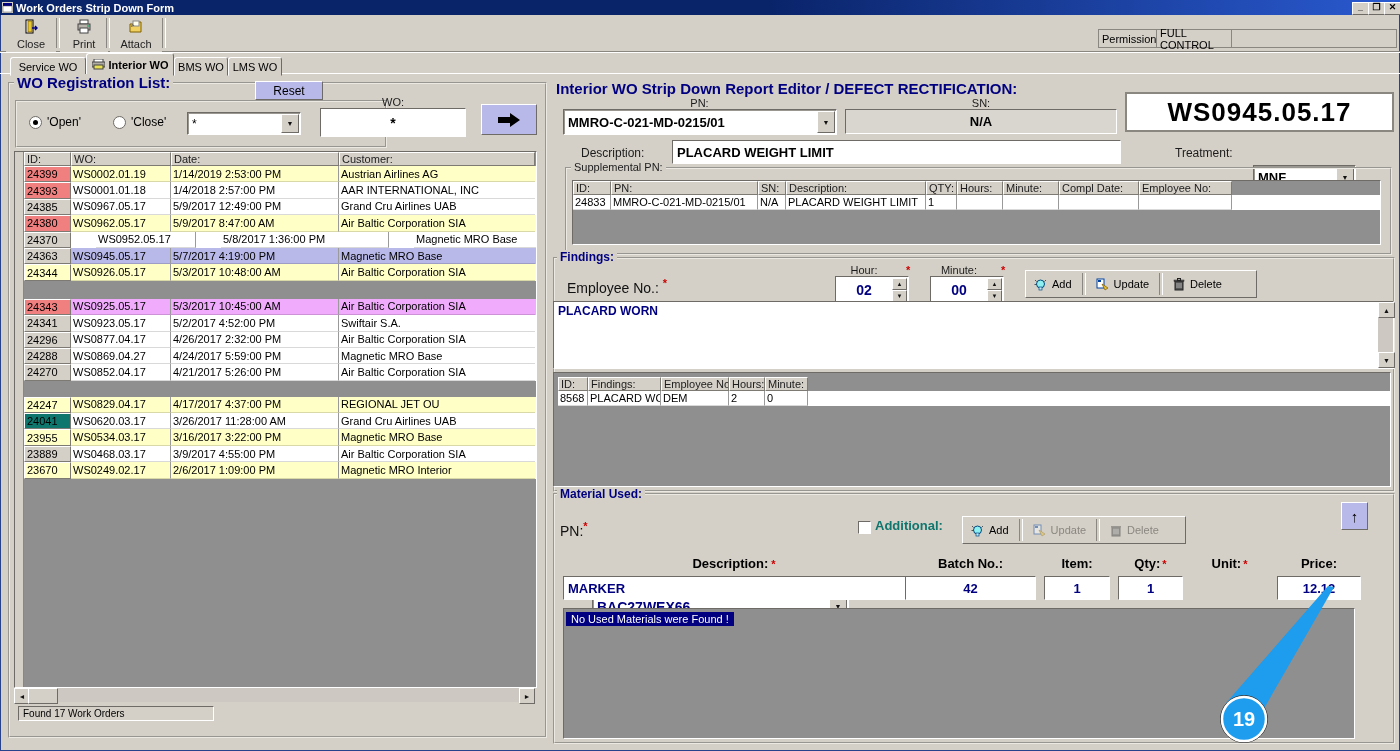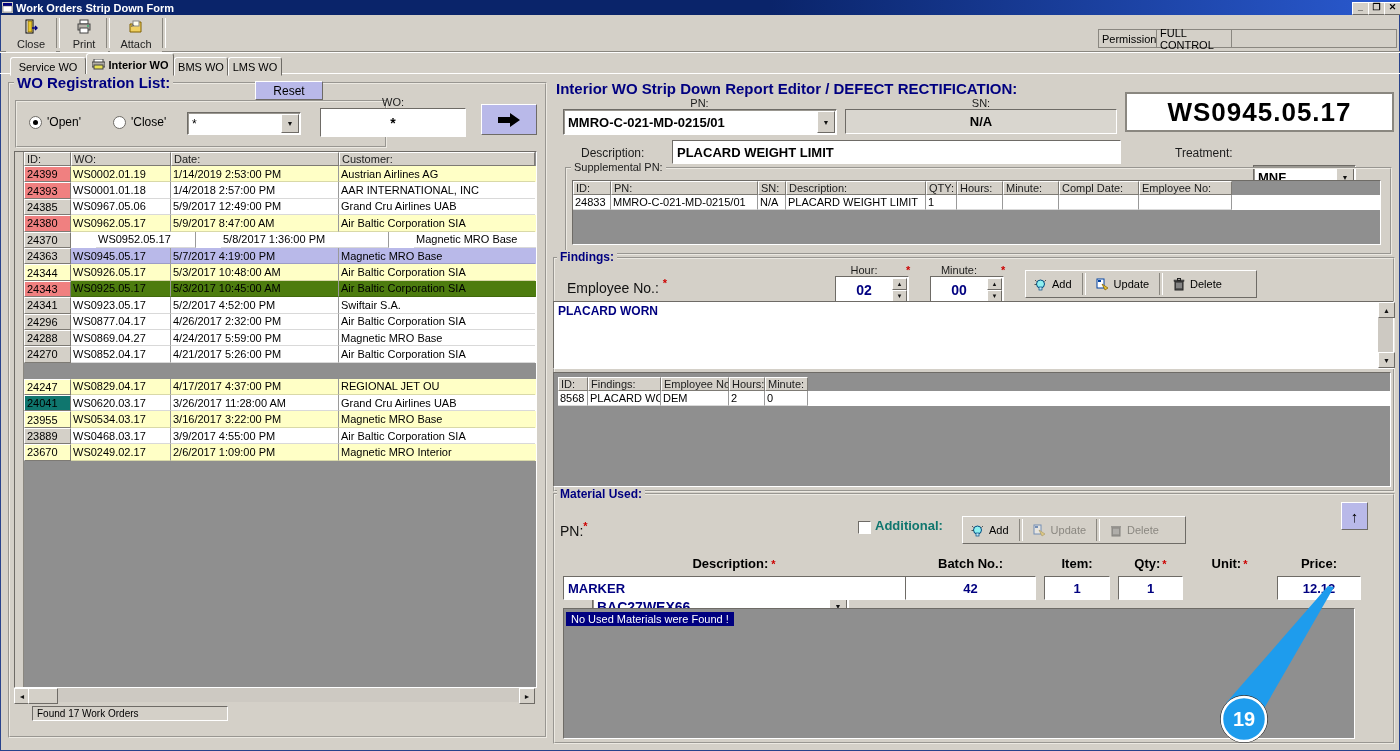--- a/index.html
+++ b/index.html
@@ -173,21 +173,21 @@
 
         <div class="trow" style="height: 16.4px; background: rgb(255, 255, 255);">
           <div class="dcell idcell" style="width: 47px; background: rgb(240, 128, 128);">24393</div>
           <div class="dcell" style="width:100px">WS0001.01.18</div>
           <div class="dcell" style="width:168px">1/4/2018 2:57:00 PM</div>
           <div class="dcell" style="width:196px;border-right:none">AAR INTERNATIONAL, INC</div>
         </div>
 
         <div class="trow" style="height: 16.4px; background: rgb(255, 255, 255);">
           <div class="dcell idcell" style="width: 47px; background: rgb(212, 208, 200);">24385</div>
-          <div class="dcell" style="width:100px">WS0967.05.06</div>
+          <div class="dcell" style="width:100px">WS0967.05.17</div>
           <div class="dcell" style="width:168px">5/9/2017 12:49:00 PM</div>
           <div class="dcell" style="width:196px;border-right:none">Grand Cru Airlines UAB</div>
         </div>
 
         <div class="trow" style="height: 16.4px; background: rgb(255, 255, 198);">
           <div class="dcell idcell" style="width: 47px; background: rgb(240, 128, 128);">24380</div>
           <div class="dcell" style="width:100px">WS0962.05.17</div>
           <div class="dcell" style="width:168px">5/9/2017 8:47:00 AM</div>
           <div class="dcell" style="width:196px;border-right:none">Air Baltic Corporation SIA</div>
         </div>
@@ -206,21 +206,21 @@
           <div class="dcell" style="width:196px;border-right:none">Magnetic MRO Base</div>
         </div>
 
         <div class="trow" style="height: 16.4px; background: rgb(255, 255, 198);">
           <div class="dcell idcell" style="width: 47px; background: rgb(255, 255, 198);">24344</div>
           <div class="dcell" style="width:100px">WS0926.05.17</div>
           <div class="dcell" style="width:168px">5/3/2017 10:48:00 AM</div>
           <div class="dcell" style="width:196px;border-right:none">Air Baltic Corporation SIA</div>
         </div>
 
-        <div class="trow" style="height: 16.4px; background: #4d7c0f;">
+        <div class="trow" style="height: 16.4px; background: #f0abfc; margin-top: 18px;">
           <div class="dcell idcell" style="width: 47px; background: rgb(240, 128, 128);">24343</div>
           <div class="dcell" style="width:100px">WS0925.05.17</div>
           <div class="dcell" style="width:168px">5/3/2017 10:45:00 AM</div>
           <div class="dcell" style="width:196px;border-right:none">Air Baltic Corporation SIA</div>
         </div>
 
         <div class="trow" style="height: 16.4px; background: rgb(255, 255, 255);">
           <div class="dcell idcell" style="width: 47px; background: rgb(212, 208, 200);">24341</div>
           <div class="dcell" style="width:100px">WS0923.05.17</div>
           <div class="dcell" style="width:168px">5/2/2017 4:52:00 PM</div>
@@ -283,21 +283,21 @@
           <div class="dcell" style="width:196px;border-right:none">Magnetic MRO Interior</div>
         </div>
       </div>
   </div>
 
   <div class="abs track" style="left:14px;top:688px;width:521px;height:14px">
     <div class="abs sbtn" style="left:0;top:0;width:14px;height:14px">◄</div>
     <div class="abs raised" style="left:14px;top:0;width:28px;height:14px"></div>
     <div class="abs sbtn" style="right:0;top:0;width:14px;height:14px">►</div>
   </div>
-  <div class="abs sunken vctr" style="left:32px;top:706px;width:190px;height:13px;font-size:10px;padding-left:4px;background:#d4d0c8">Found 17 Work Orders</div>
+  <div class="abs sunken vctr" style="left:18px;top:706px;width:190px;height:13px;font-size:10px;padding-left:4px;background:#d4d0c8">Found 17 Work Orders</div>
 
   <div class="abs gtitle" style="left:556px;top:80px;font-size:15px">Interior WO Strip Down Report Editor / DEFECT RECTIFICATION:</div>
 
   <div class="abs lbl ctr" style="left:563px;top:97px;width:273px">PN:</div>
   <div class="abs combo" style="left:563px;top:109px;width:272px;height:24px">
     <span class="val" style="font-size:13px;font-weight:bold">MMRO-C-021-MD-0215/01</span>
     <span class="ddbtn">▼</span>
   </div>
   <div class="abs lbl ctr" style="left:845px;top:97px;width:272px">SN:</div>
   <div class="abs sunken ctr" style="left:845px;top:109px;width:270px;height:23px;font-size:13px;font-weight:bold;background:#d9d6cf">N/A</div>

